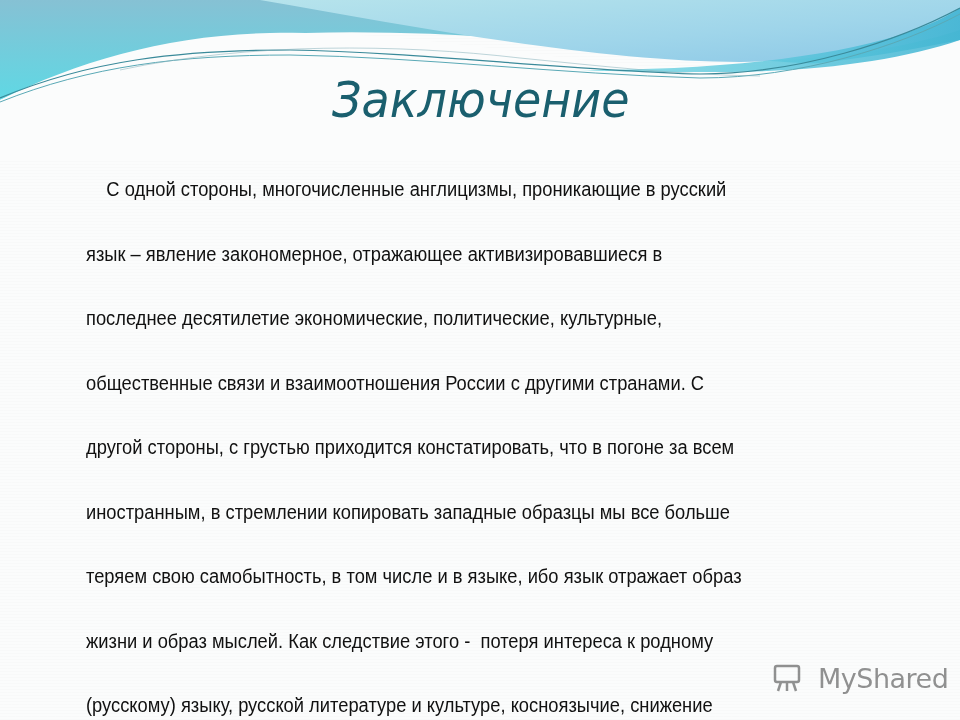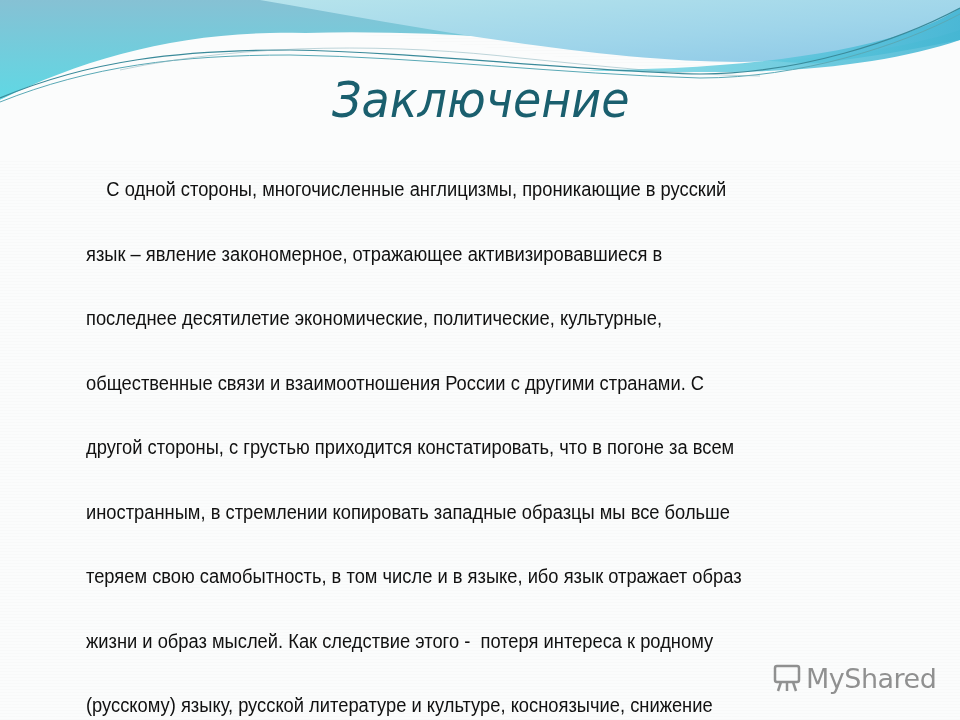--- a/index.html
+++ b/index.html
@@ -60,21 +60,21 @@
       transform: scaleX(0.935);
       transform-origin: 0 0;
     }
     .watermark {
       position: absolute;
       left: 772px;
       top: 660px;
       height: 36px;
       display: flex;
       align-items: center;
-      gap: 4px;
+      gap: 16px;
       opacity: 0.55;
     }
     .watermark .wm-text {
       font-family: "DejaVu Sans", sans-serif;
       font-size: 27px;
       color: #3a3a3a;
       letter-spacing: -0.5px;
     }
   </style>
 </head>

